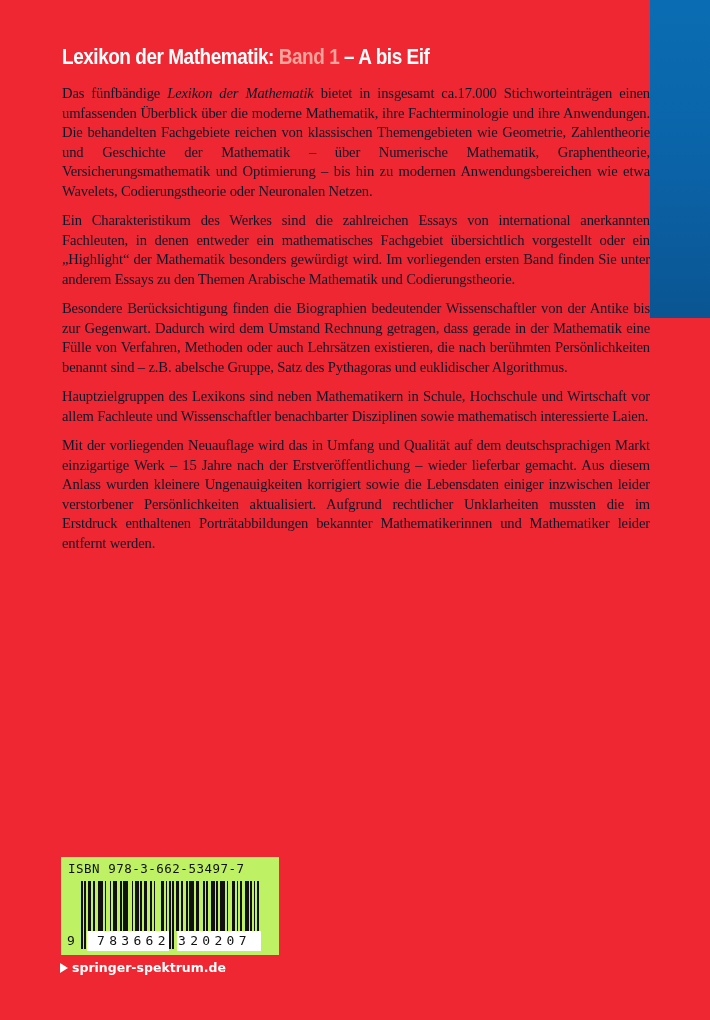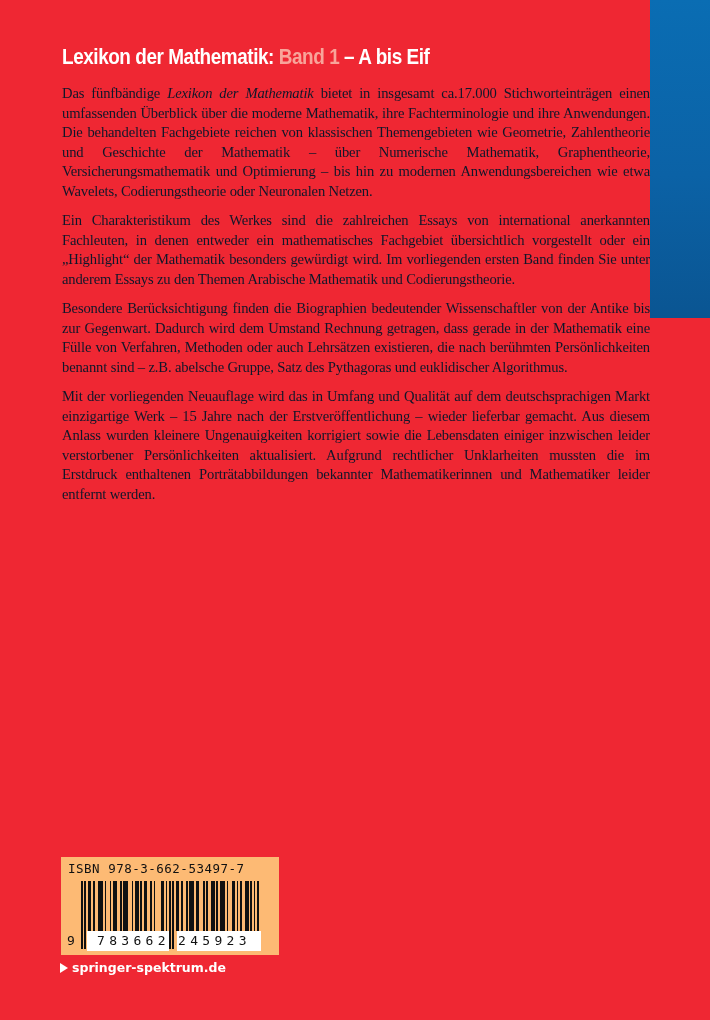--- a/index.html
+++ b/index.html
@@ -56,21 +56,21 @@
     }
     .content p em {
       font-style: italic;
     }
     .barcode-box {
       position: absolute;
       left: 61px;
       top: 857px;
       width: 218px;
       height: 98px;
-      background: #fdba74;
+      background: #bef264;
     }
     .isbn-text {
       position: absolute;
       left: 7px;
       top: 4px;
       font-family: "DejaVu Sans Mono", "Liberation Mono", monospace;
       font-size: 12.5px;
       color: #111;
       letter-spacing: 0.5px;
       white-space: nowrap;
@@ -156,20 +156,21 @@
 <div class="blue-bar"></div>
 
 <div class="title">
   <span>Lexikon der Mathematik: </span><span class="accent">Band 1</span><span> – A bis Eif</span>
 </div>
 
 <div class="content">
   <p><span>Das fünfbändige </span><em>Lexikon der Mathematik</em><span> bietet in insgesamt ca.17.000 Stichworteinträgen einen umfassenden Überblick über die moderne Mathematik, ihre Fachterminologie und ihre Anwendungen. Die behandelten Fachgebiete reichen von klassischen Themengebieten wie Geometrie, Zahlentheorie und Geschichte der Mathematik – über Numerische Mathematik, Graphentheorie, Versicherungsmathematik und Optimierung – bis hin zu modernen Anwendungsbereichen wie etwa Wavelets, Codierungstheorie oder Neuronalen Netzen.</span></p>
   <p>Ein Charakteristikum des Werkes sind die zahlreichen Essays von international anerkannten Fachleuten, in denen entweder ein mathematisches Fachgebiet übersichtlich vorgestellt oder ein „Highlight“ der Mathematik besonders gewürdigt wird. Im vorliegenden ersten Band finden Sie unter anderem Essays zu den Themen Arabische Mathematik und Codierungstheorie.</p>
   <p>Besondere Berücksichtigung finden die Biographien bedeutender Wissenschaftler von der Antike bis zur Gegenwart. Dadurch wird dem Umstand Rechnung getragen, dass gerade in der Mathematik eine Fülle von Verfahren, Methoden oder auch Lehrsätzen existieren, die nach berühmten Persönlichkeiten benannt sind – z.B. abelsche Gruppe, Satz des Pythagoras und euklidischer Algorithmus.</p>
+  <p>Hauptzielgruppen des Lexikons sind neben Mathematikern in Schule, Hochschule und Wirtschaft vor allem Fachleute und Wissenschaftler benachbarter Disziplinen sowie mathematisch interessierte Laien.</p>
   <p>Mit der vorliegenden Neuauflage wird das in Umfang und Qualität auf dem deutschsprachigen Markt einzigartige Werk – 15 Jahre nach der Erstveröffentlichung – wieder lieferbar gemacht. Aus diesem Anlass wurden kleinere Ungenauigkeiten korrigiert sowie die Lebensdaten einiger inzwischen leider verstorbener Persönlichkeiten aktualisiert. Aufgrund rechtlicher Unklarheiten mussten die im Erstdruck enthaltenen Porträtabbildungen bekannter Mathematikerinnen und Mathematiker leider entfernt werden.</p>
 </div>
 
 <div class="barcode-box">
   <div class="isbn-text">ISBN 978-3-662-53497-7</div>
   <div class="bars" id="bars">
       <div class="bar guard" style="width: 1.7px;"></div>
       <div class="gap" style="width: 1.7px;"></div>
       <div class="bar guard" style="width: 1.7px;"></div>
       <div class="gap" style="width: 1.7px;"></div>
@@ -243,19 +244,19 @@
       <div class="gap" style="width: 1.7px;"></div>
       <div class="bar guard" style="width: 1.7px;"></div>
       <div class="gap" style="width: 1.7px;"></div>
       <div class="bar guard" style="width: 1.7px;"></div>
       <div class="gap" style="width: 1.7px;"></div>
     </div>
   <div class="ean-cover-left" style="left:26px;width:82px;"></div>
   <div class="ean-cover-right" style="left:116px;width:84px;"></div>
   <div class="ean-digit-first">9</div>
   <div class="ean-left">783662</div>
-  <div class="ean-right">245923</div>
+  <div class="ean-right">320207</div>
 </div>
 
 <a class="footer-link">
   <span class="arrow"></span>
   <span>springer-spektrum.de</span>
 </a>
 
 </body></html>

